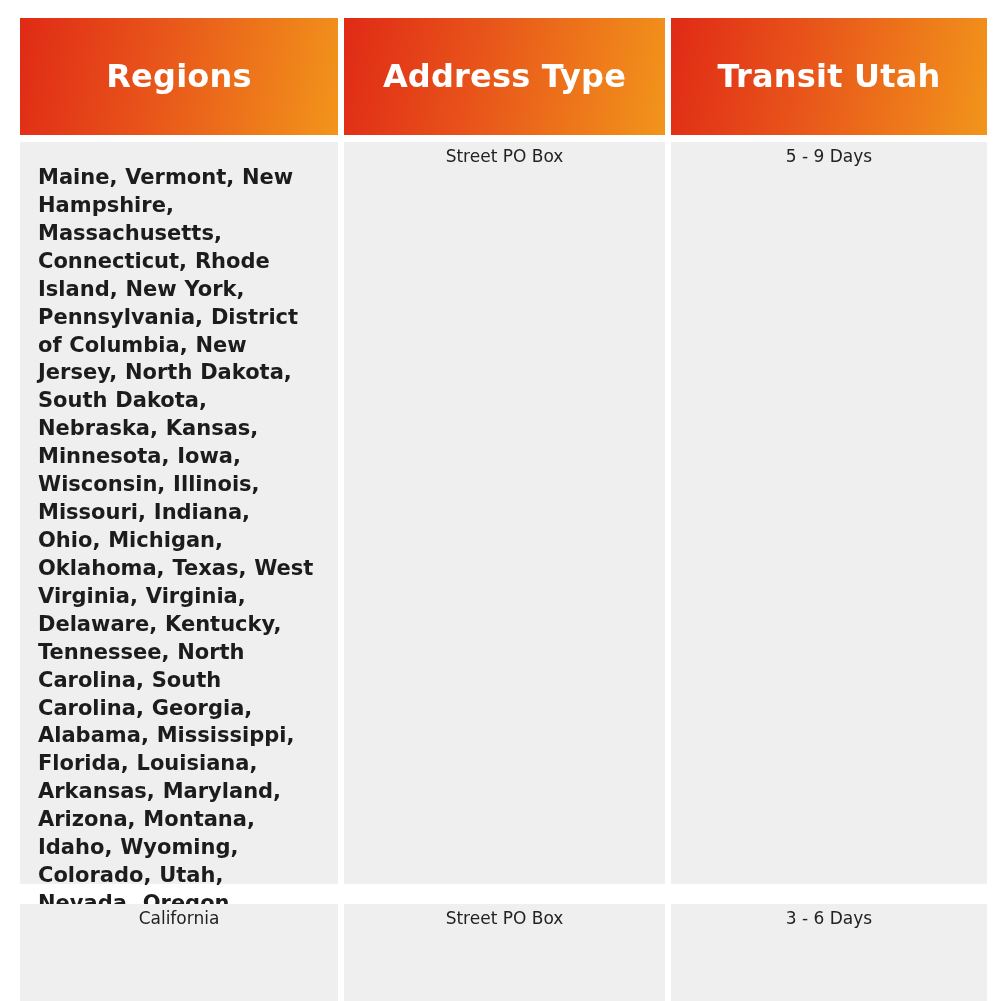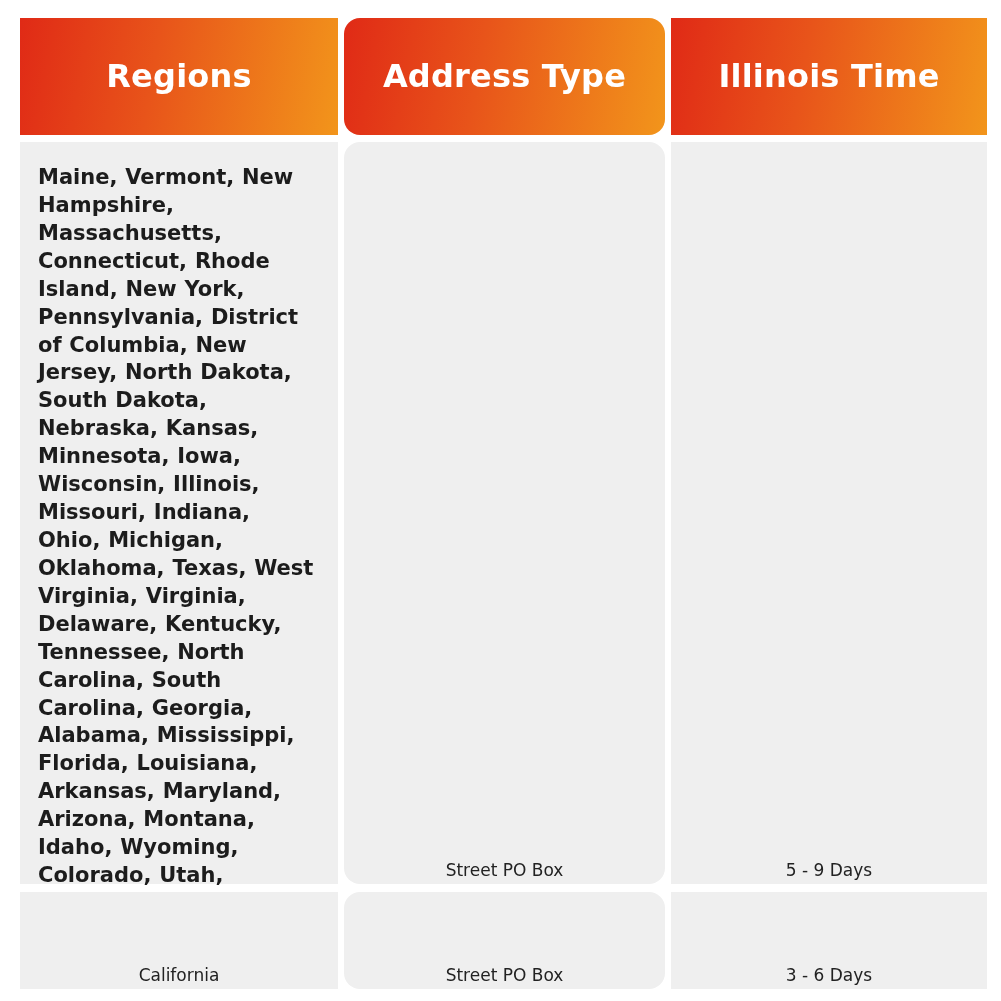--- a/index.html
+++ b/index.html
@@ -39,21 +39,21 @@
   .row.header-row {
     margin-bottom: 7px;
   }
 
   .cell {
     box-sizing: border-box;
   }
 
   
   .col-regions  { width: 318px; flex: 0 0 318px; }
-  .col-address  { width: 321px; flex: 0 0 321px; border-radius: 16px; }
+  .col-address  { width: 321px; flex: 0 0 321px; }
   .col-transit  { width: 316px; flex: 0 0 316px; }
 
   
   .header-cell {
     height: 117px;
     background: linear-gradient(100deg, #e02a16 0%, #e8541a 42%, #f2951b 100%);
     display: flex;
     align-items: center;
     justify-content: center;
     color: #ffffff;
@@ -61,31 +61,31 @@
     font-weight: 700;
     letter-spacing: 0.2px;
     text-align: center;
     line-height: 1.1;
   }
 
   
   .body-cell {
     background: #efefef;
     display: flex;
-    align-items: flex-end;
+    align-items: flex-start;
     justify-content: center;
     color: #1f1f1f;
     font-size: 17px;
     line-height: 1.65;
   }
 
   .row-1 .body-cell { height: 742px; }
   .row-2 .body-cell { height: 97px; }
 
-  .row-2 { margin-top: 8px; }
+  .row-2 { margin-top: 20px; }
 
   .regions-text {
     font-size: 21px;
     font-weight: 700;
     line-height: 1.33;
     color: #1c1c1c;
     padding: 22px 18px 0 18px;
     align-self: flex-start;
     width: 100%;
     box-sizing: border-box;
@@ -108,21 +108,21 @@
 </style>
 </head>
 <body>
 
 <div class="table-wrap">
   <div class="table">
 
     <div class="row header-row">
       <div class="cell header-cell col-regions">Regions</div>
       <div class="cell header-cell col-address">Address Type</div>
-      <div class="cell header-cell col-transit">Illinois Time</div>
+      <div class="cell header-cell col-transit">Transit Utah</div>
     </div>
 
     <div class="row row-1">
       <div class="cell body-cell col-regions">
         <div class="regions-text">Maine, Vermont, New Hampshire, Massachusetts, Connecticut, Rhode Island, New York, Pennsylvania, District of Columbia, New Jersey, North Dakota, South Dakota, Nebraska, Kansas, Minnesota, Iowa, Wisconsin, Illinois, Missouri, Indiana, Ohio, Michigan, Oklahoma, Texas, West Virginia, Virginia, Delaware, Kentucky, Tennessee, North Carolina, South Carolina, Georgia, Alabama, Mississippi, Florida, Louisiana, Arkansas, Maryland, Arizona, Montana, Idaho, Wyoming, Colorado, Utah, Nevada, Oregon, Washington, New Mexico</div>
       </div>
       <div class="cell body-cell col-address">
         <div class="centered-text">Street PO Box</div>
       </div>
       <div class="cell body-cell col-transit">

